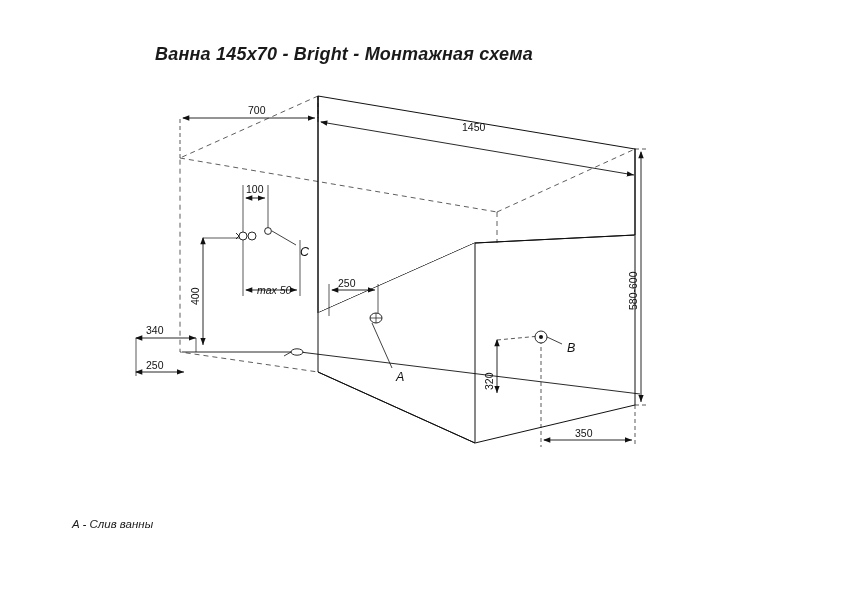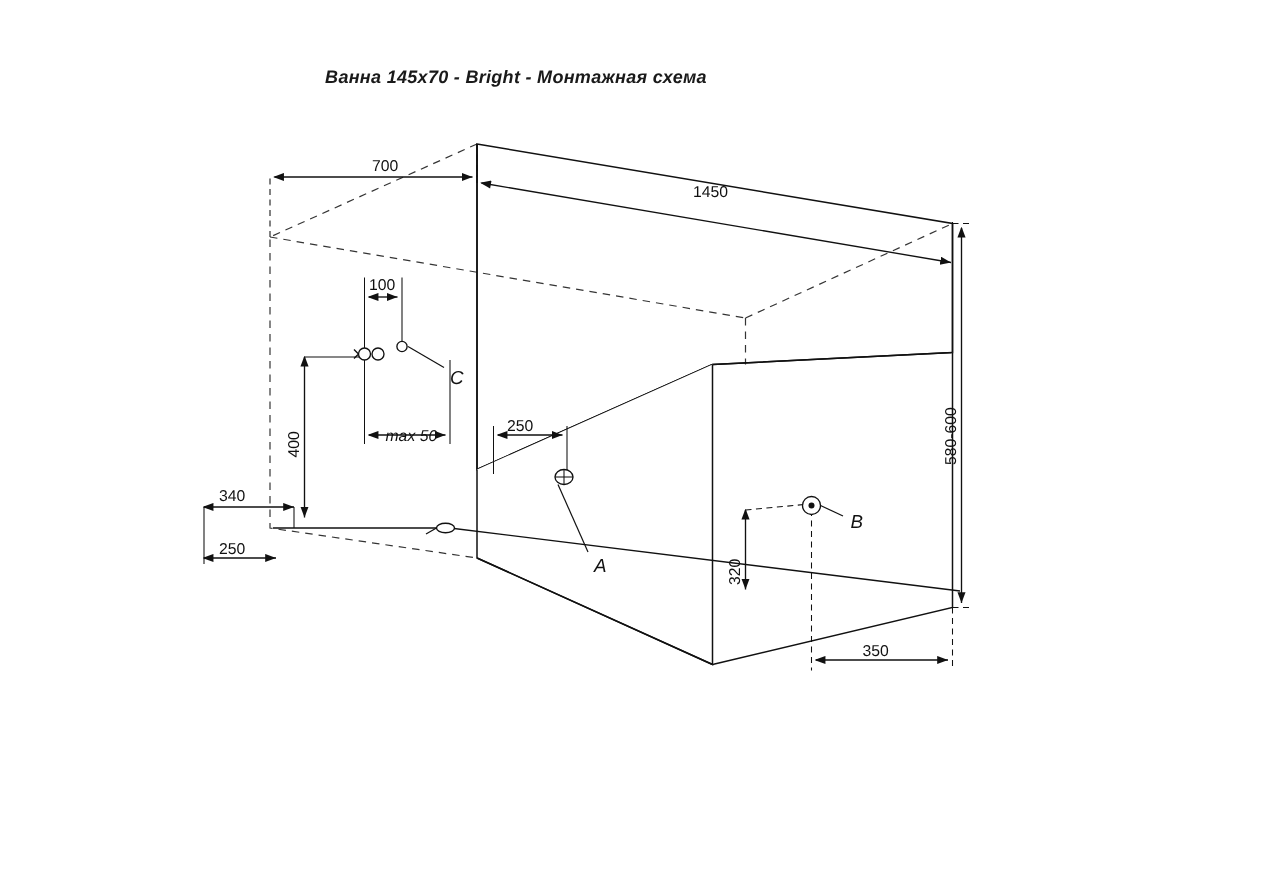--- a/index.html
+++ b/index.html
@@ -24,21 +24,21 @@
     position: absolute;
     left: 0;
     top: 0;
   }
   .title {
     position: absolute;
     left: 0;
     top: 44px;
     width: 688px;
     text-align: center;
-    font-size: 12px;
+    font-size: 18px;
     font-weight: bold;
     font-style: italic;
     letter-spacing: 0.2px;
   }
   .legend {
     position: absolute;
     left: 72px;
     top: 486px;
     font-size: 11.5px;
     font-style: italic;
@@ -199,16 +199,17 @@
     </g>
 
     <g font-family="Liberation Sans, sans-serif" font-size="12.5" font-style="italic" fill="#111">
       <text x="300" y="256">C</text>
       <text x="396" y="381">A</text>
       <text x="567" y="352">B</text>
     </g>
   </svg>
 
   <div class="legend">
+    <div>A - Слив ванны</div>
     
   </div>
 
 </div>
 
 </body></html>

